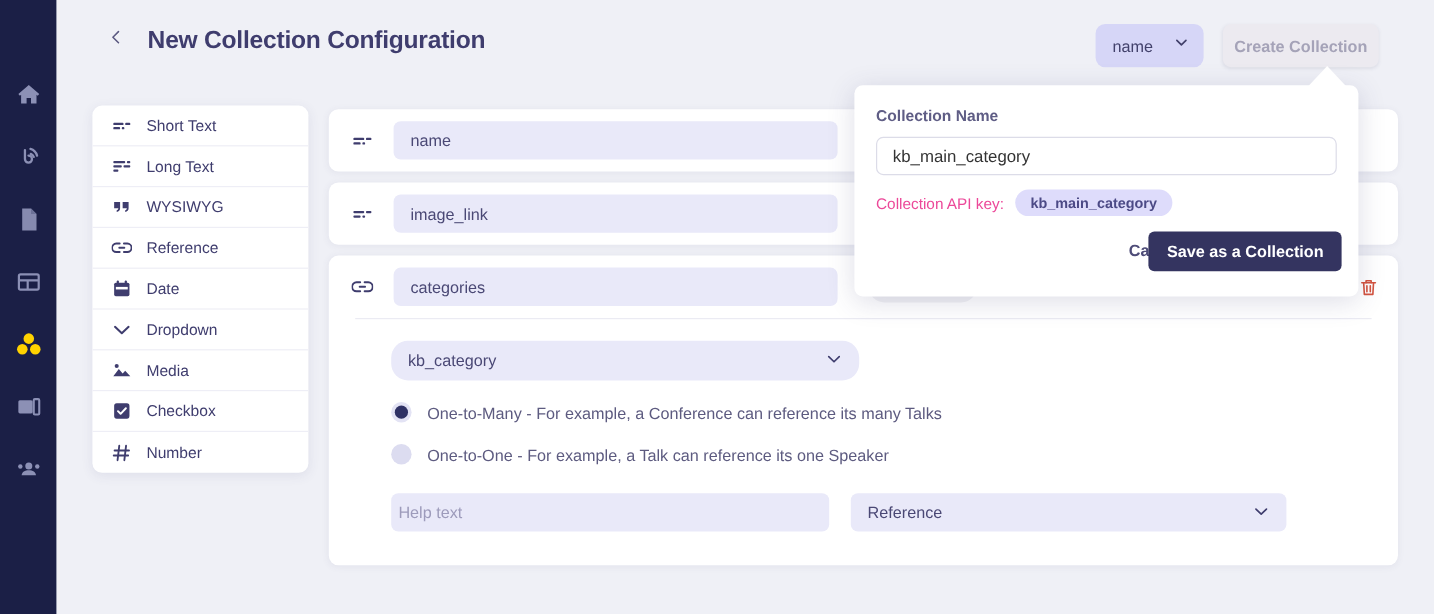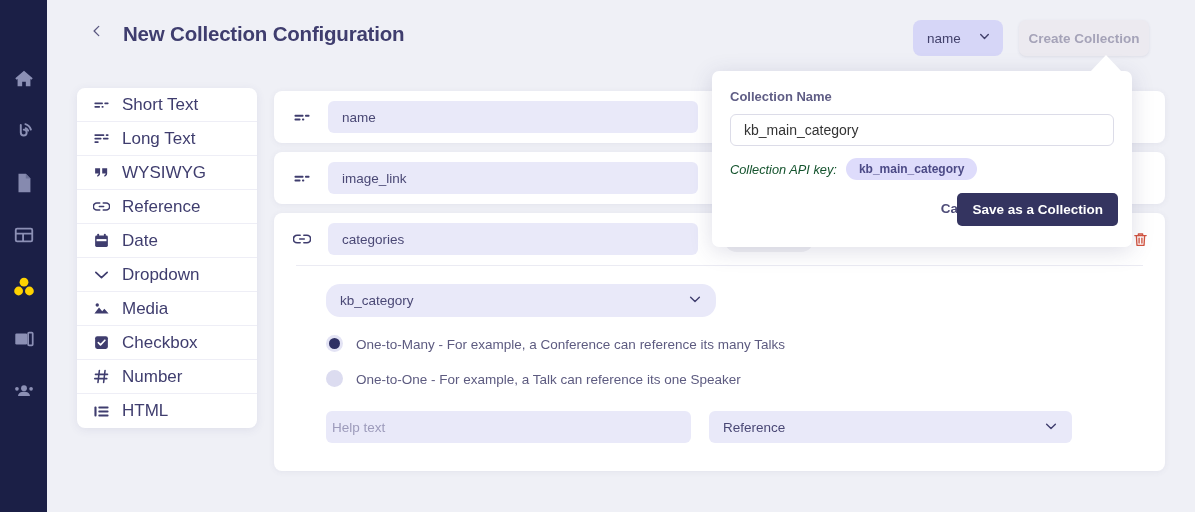--- a/index.html
+++ b/index.html
@@ -79,21 +79,21 @@
     border-bottom: 1px solid #eeeef6;
     cursor: pointer;
   }
   .type-item:last-child { border-bottom: none; }
   .type-item .ti-ico {
     width: 20px; height: 20px;
     display: flex; align-items: center; justify-content: center;
     margin-right: 11px; flex: 0 0 auto;
   }
   .type-item .ti-lbl {
-    font-size: 17px; color: #3f3d6e; font-weight: 500;
+    font-size: 13px; color: #3f3d6e; font-weight: 500;
   }
 
   
   #cards { position: absolute; left: 274px; top: 91px; width: 891px; }
   .fcard {
     background: #ffffff;
     border-radius: 8px;
     box-shadow: 0 1px 6px rgba(70,70,120,0.07);
     margin-bottom: 9px;
     position: relative;
@@ -207,21 +207,21 @@
     background: #fff;
     border: 1px solid #dcdce8; border-radius: 6px;
     display: flex; align-items: center; padding-left: 13px;
     font-size: 14px; color: #333;
     cursor: text;
   }
   #pop-keyrow {
     position: absolute; left: 18px; top: 87px;
     display: flex; align-items: center;
   }
-  #pop-keylabel { font-size: 12.8px; color: #14532d; margin-right: 9px; font-style: italic; }
+  #pop-keylabel { font-size: 12.8px; color: #ec4899; margin-right: 9px; }
   #pop-keychip {
     background: #dedcfb; border-radius: 12px;
     padding: 4px 13px;
     font-size: 12px; font-weight: bold; color: #4c4a86;
   }
   #pop-cancel {
     position: absolute; right: 147px; top: 130px;
     font-size: 13.5px; font-weight: bold; color: #4e4c78;
     cursor: pointer;
   }
@@ -414,31 +414,20 @@
 
     <div class="type-item">
       <span class="ti-ico">
         <svg width="17" height="17" viewBox="0 0 24 24" fill="none" stroke="#3f3d6e" stroke-width="2.2" stroke-linecap="round">
           <path d="M9 3.5 7 20.5M17 3.5 15 20.5M3.5 9h17M2.5 15h17"></path>
         </svg>
       </span>
       <span class="ti-lbl">Number</span>
     </div>
 
-    <div class="type-item">
-      <span class="ti-ico">
-        <svg width="17" height="17" viewBox="0 0 24 24" fill="#3f3d6e">
-          <rect x="2" y="5" width="3" height="14" rx="1.2"></rect>
-          <rect x="7.5" y="5" width="14.5" height="2.6" rx="1.2"></rect>
-          <rect x="7.5" y="10.7" width="14.5" height="2.6" rx="1.2"></rect>
-          <rect x="7.5" y="16.4" width="14.5" height="2.6" rx="1.2"></rect>
-        </svg>
-      </span>
-      <span class="ti-lbl">HTML</span>
-    </div>
   </div>
 
   <div id="cards">
 
     <div class="fcard">
       <div class="frow">
         <span class="lead-ico">
           <svg width="18" height="18" viewBox="0 0 24 24" fill="#3f3d6e">
             <rect x="2" y="9" width="12" height="2.6" rx="1"></rect>
             <rect x="16" y="9" width="6" height="2.6" rx="1"></rect>

